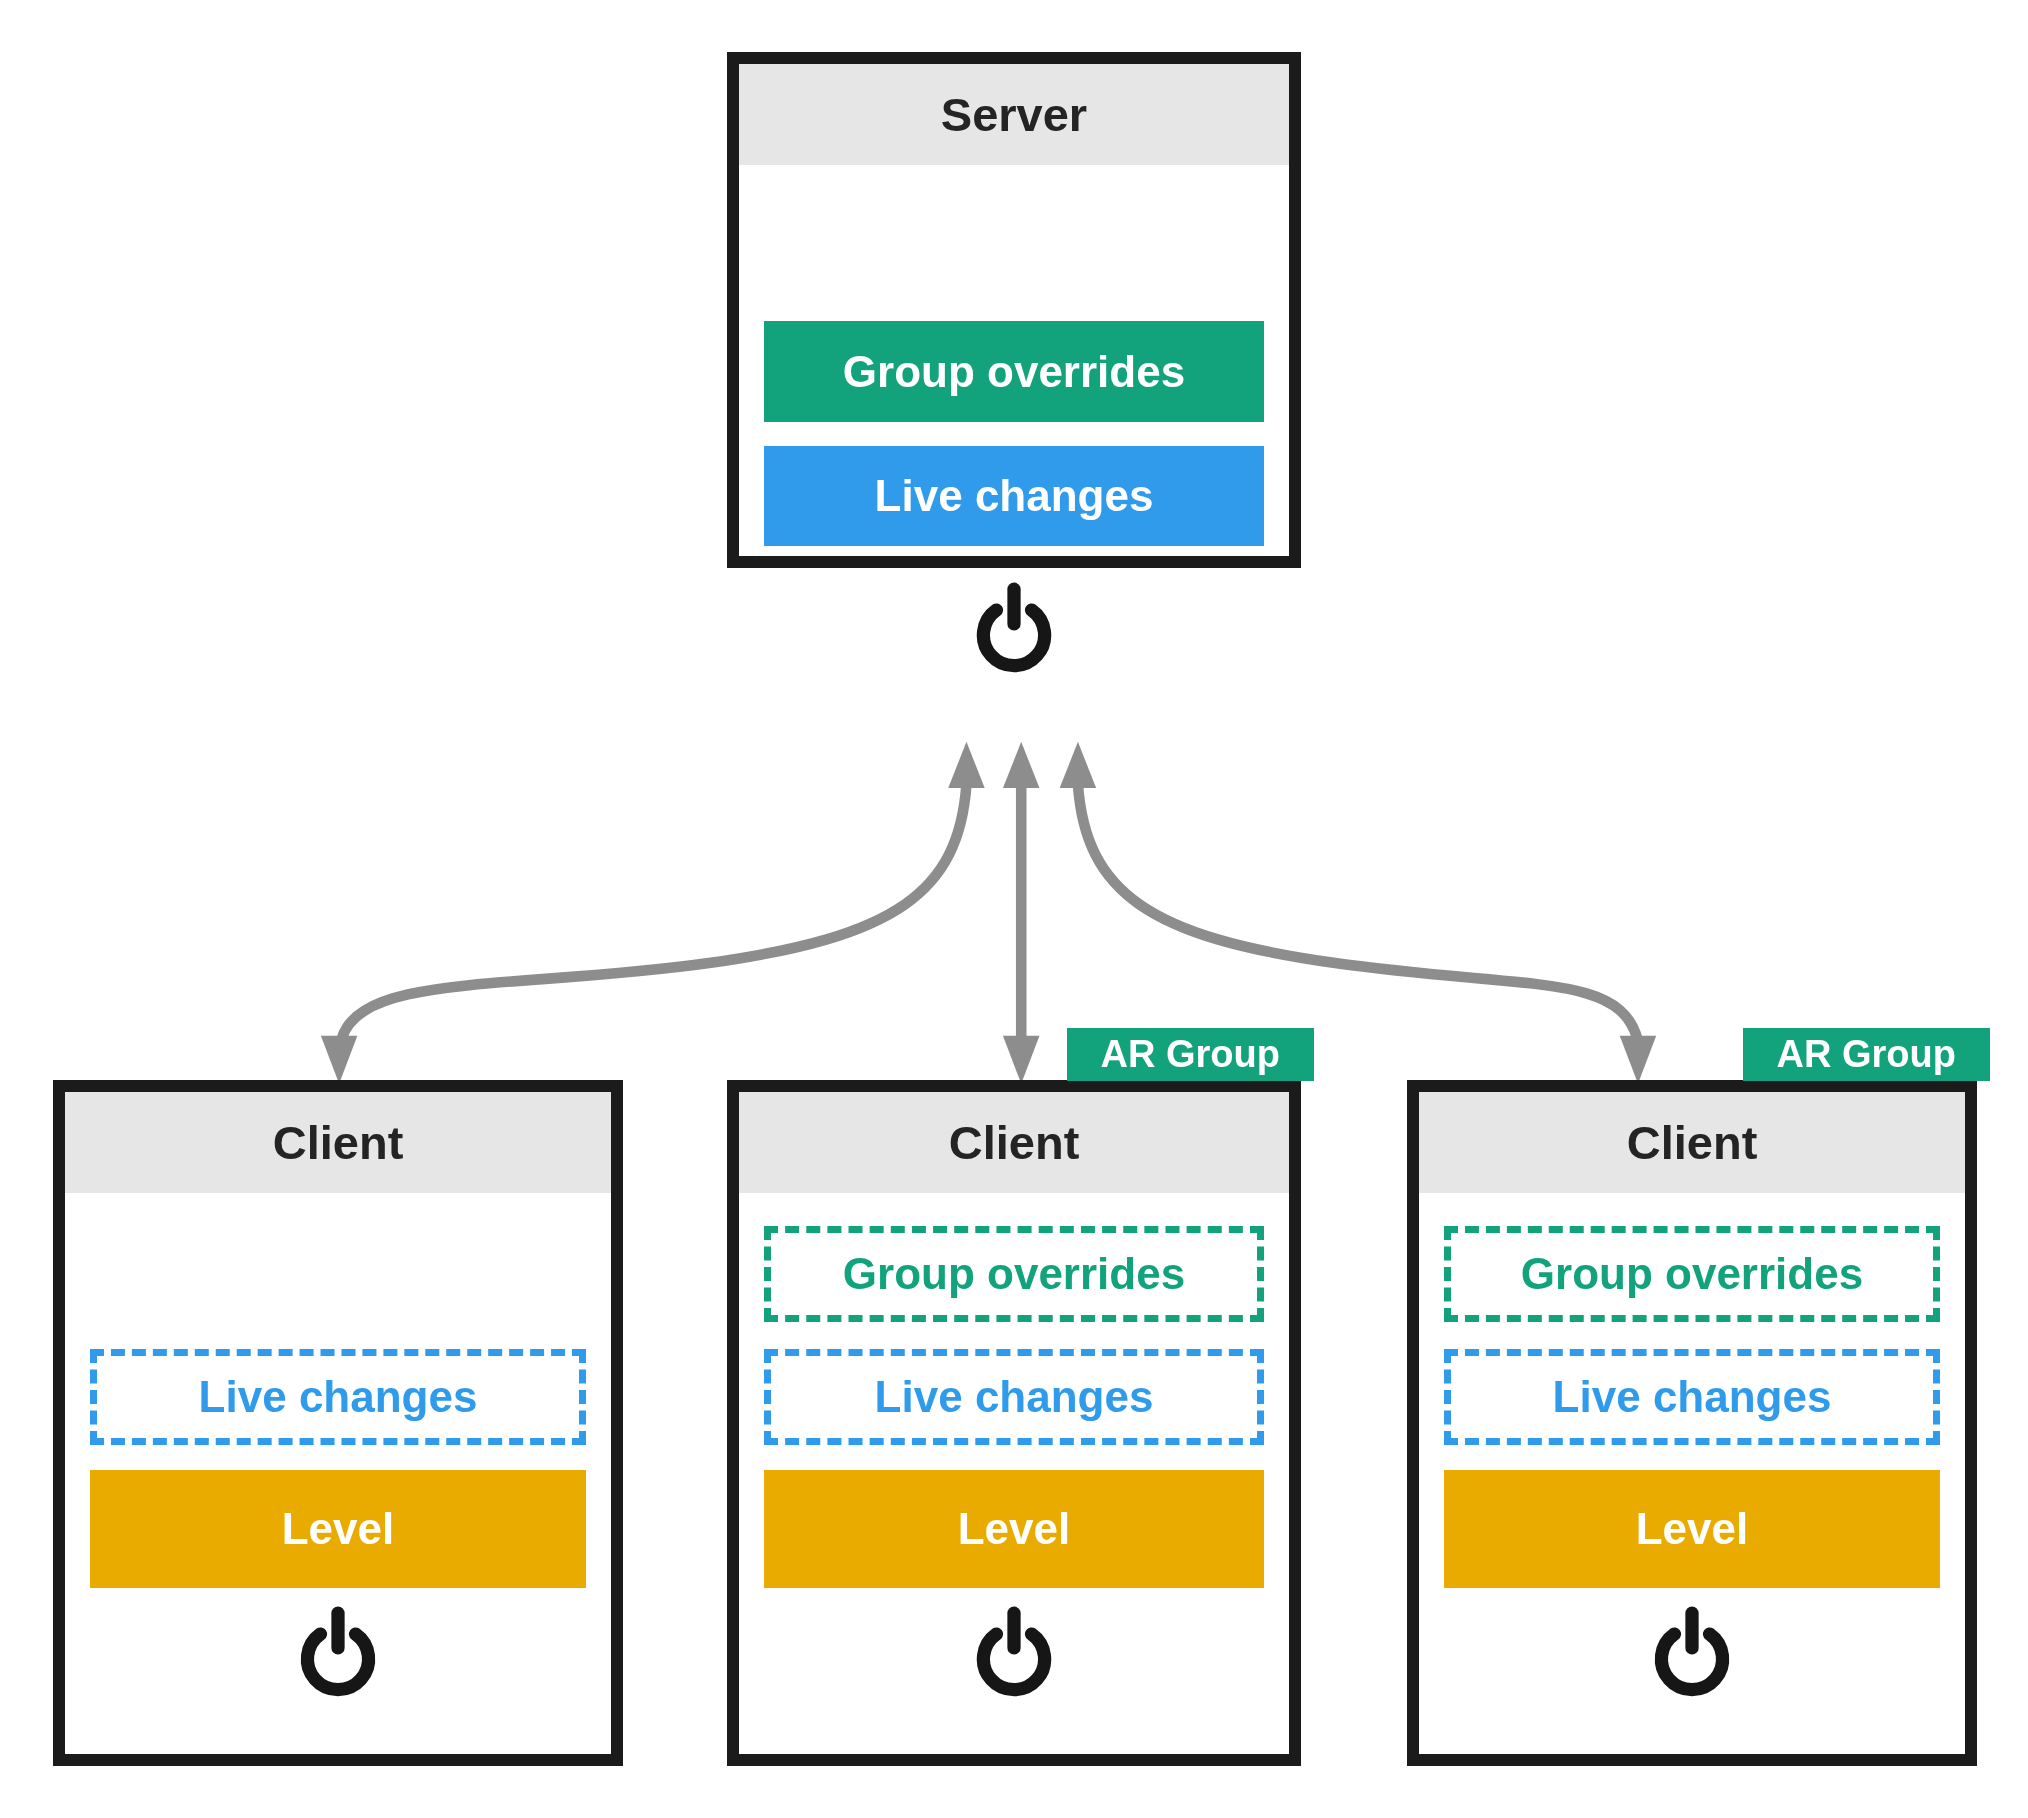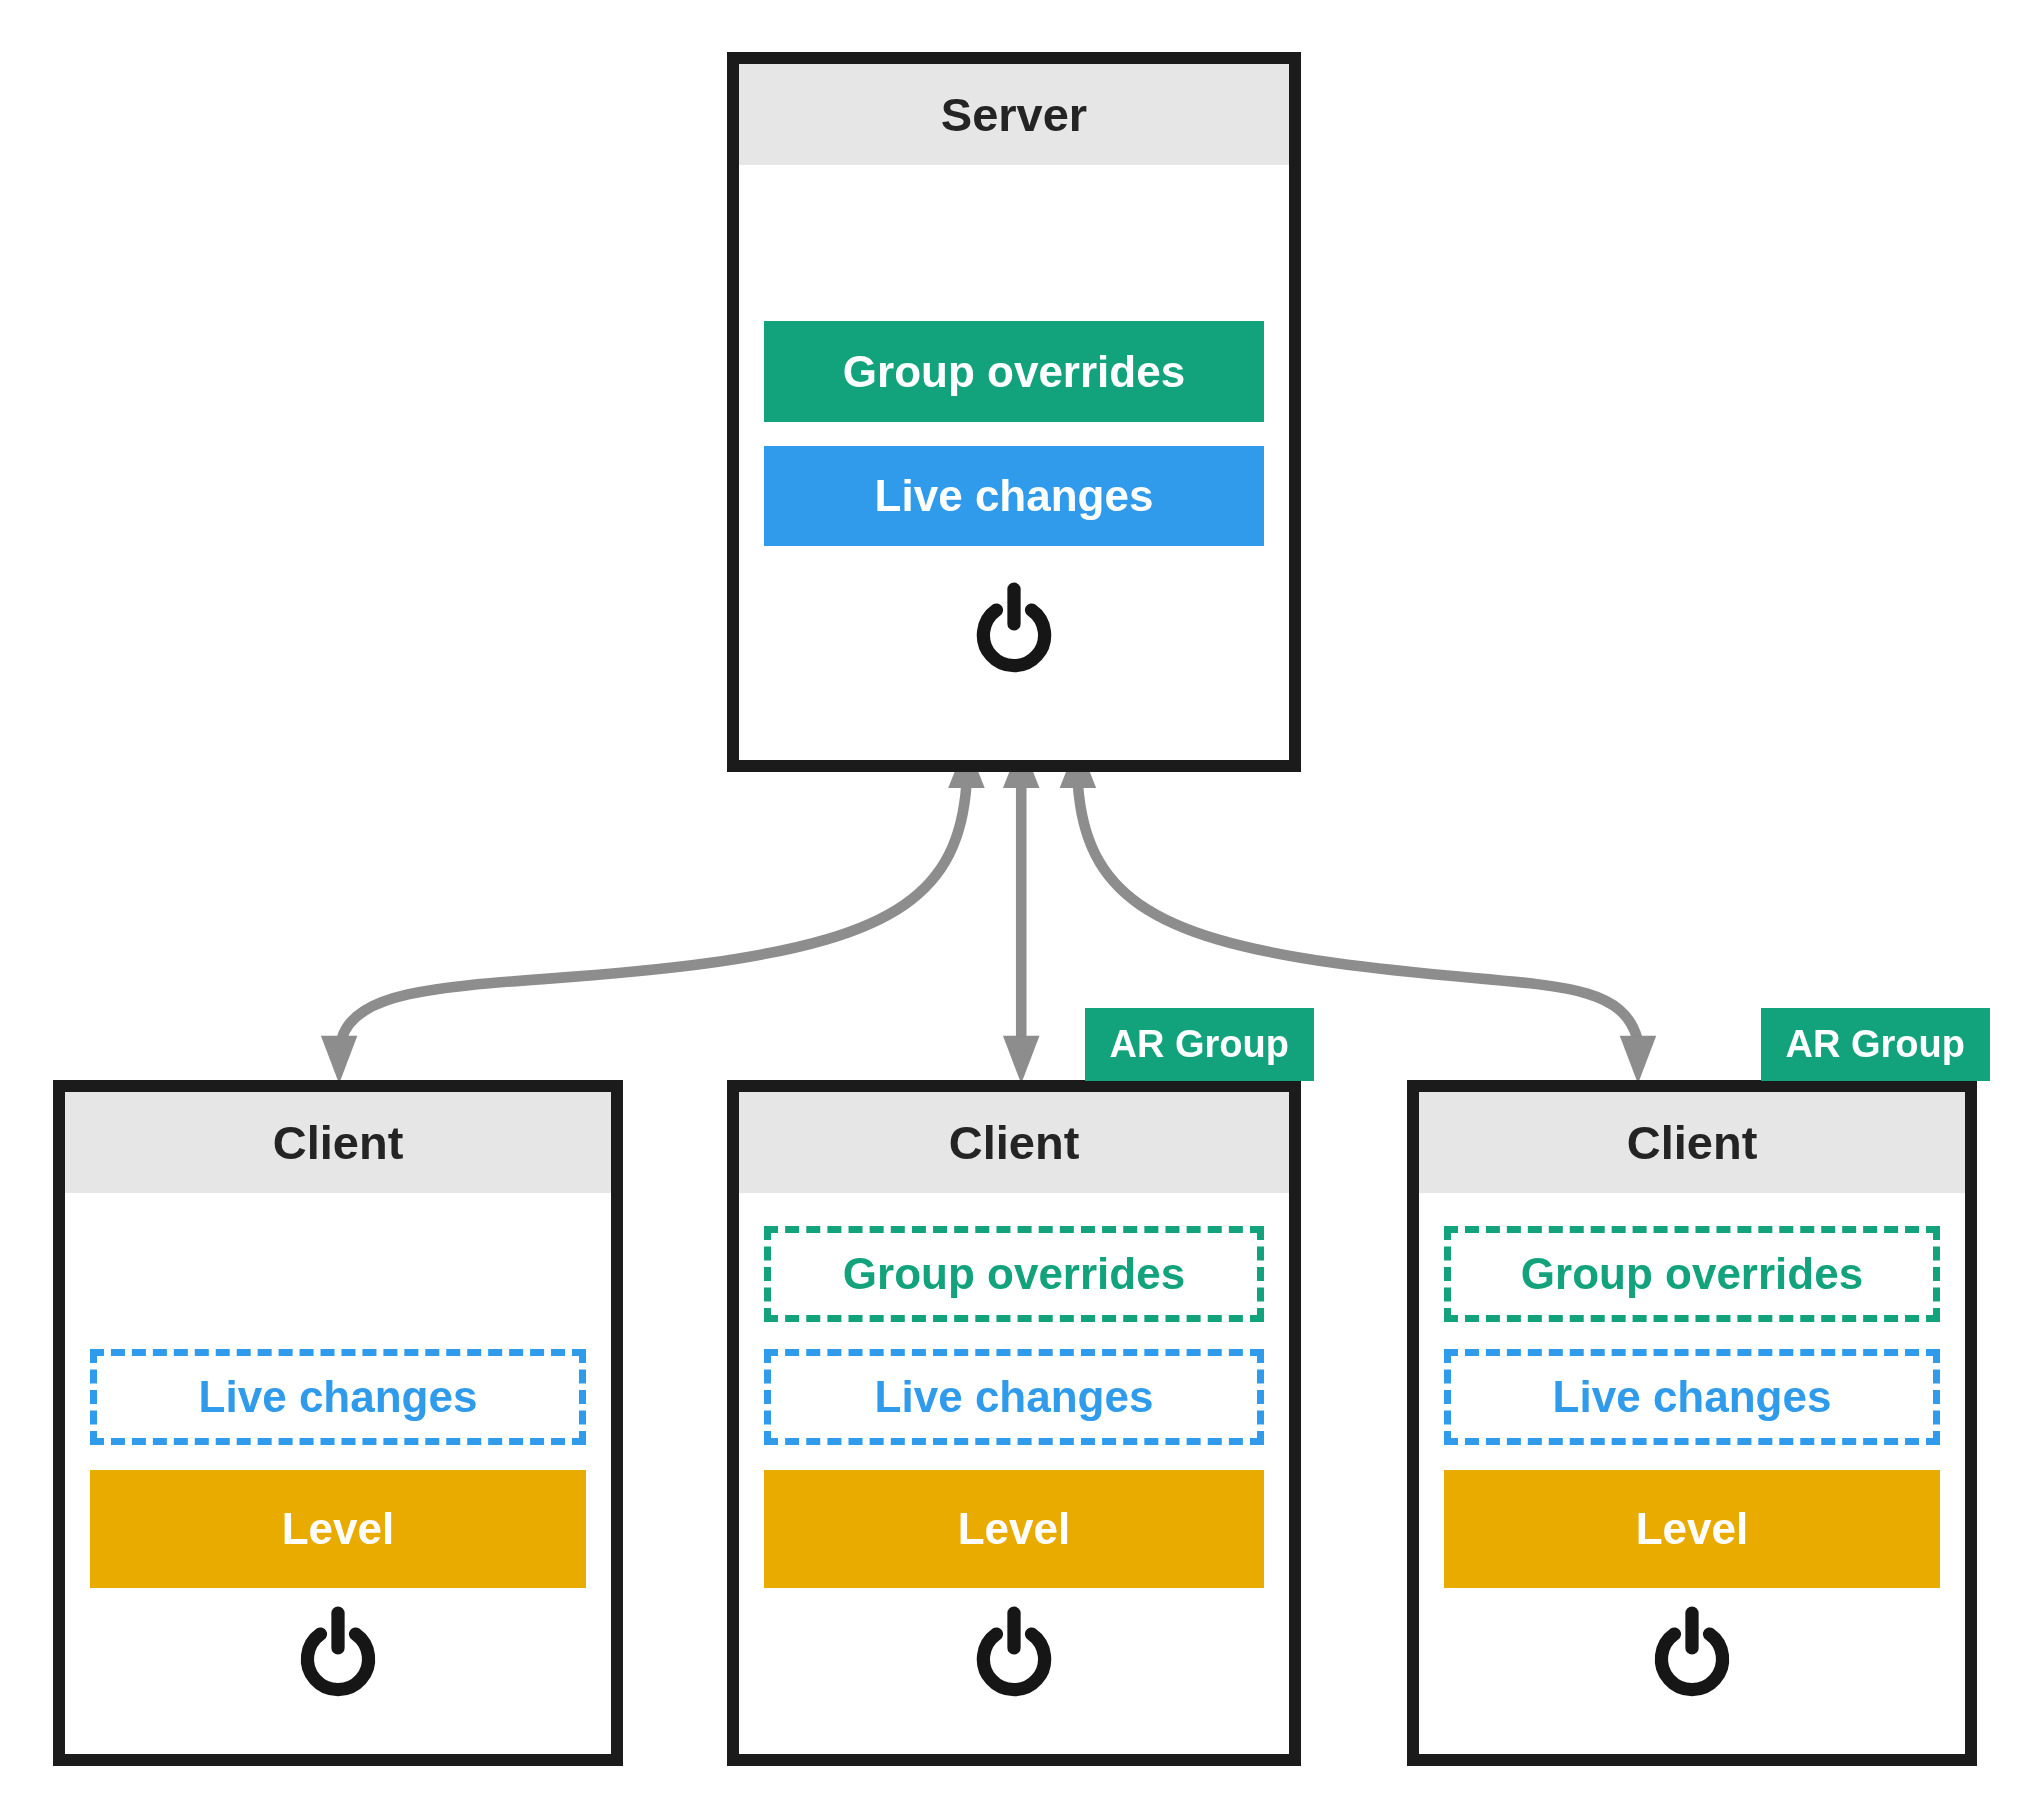--- a/index.html
+++ b/index.html
@@ -16,26 +16,26 @@
   .slot{position:absolute;left:25px;right:25px;display:flex;align-items:center;justify-content:center;
         font-weight:bold;font-size:44px;box-sizing:border-box;text-align:right;}
   .solid-green{background:var(--green,#12a37c);color:#ffffff;}
   .solid-blue{background:var(--blue,#2f9bea);color:#ffffff;}
   .solid-orange{background:var(--orange,#eaab00);color:#ffffff;}
   .dash-green{border:7.7px dashed var(--green,#12a37c);color:var(--green,#12a37c);background:#ffffff;}
   .dash-blue{border:7.7px dashed var(--blue,#2f9bea);color:var(--blue,#2f9bea);background:#ffffff;}
 
   .power{position:absolute;left:50%;transform:translateX(-50%);width:102px;height:102px;}
 
-  .badge{position:absolute;right:-25px;bottom:calc(100% + 10.6px);height:73px;padding:0 25px;
+  .badge{position:absolute;right:-25px;bottom:calc(100% + 10.6px);height:53px;padding:0 34px;
          background:var(--green,#12a37c);color:#ffffff;font-weight:bold;font-size:38px;
          display:flex;align-items:center;justify-content:center;white-space:nowrap;}
 
   
-  .server-box{left:727px;top:52px;width:574px;height:720px;}
+  .server-box{left:727px;top:52px;width:574px;height:516px;}
   .server-file-label{position:absolute;left:0;right:0;top:134px;height:77px;
                      display:flex;align-items:center;justify-content:center;
                      font-weight:bold;font-size:48px;color:#242424;}
   .server-green{top:257px;height:101px;}
   .server-blue{top:382px;height:100px;}
   .server-power{top:513px;}
 
   
   .client-0{left:53px;top:1080px;width:570px;height:686px;}
   .client-1{left:727px;top:1080px;width:574px;height:686px;}

